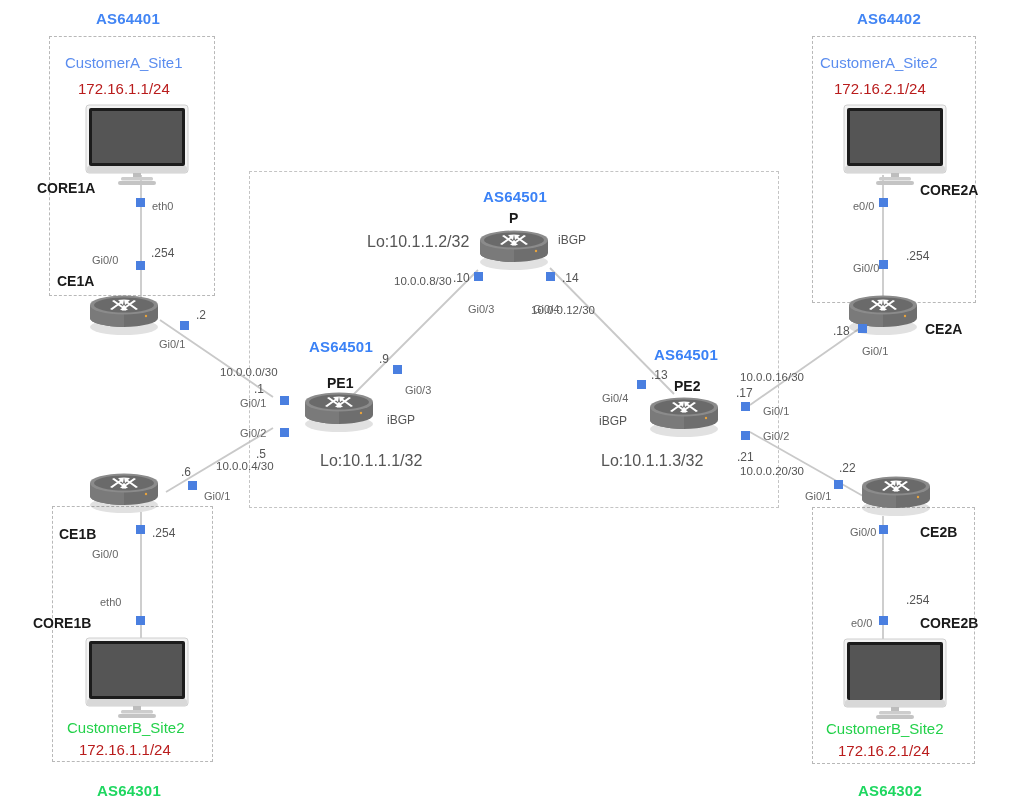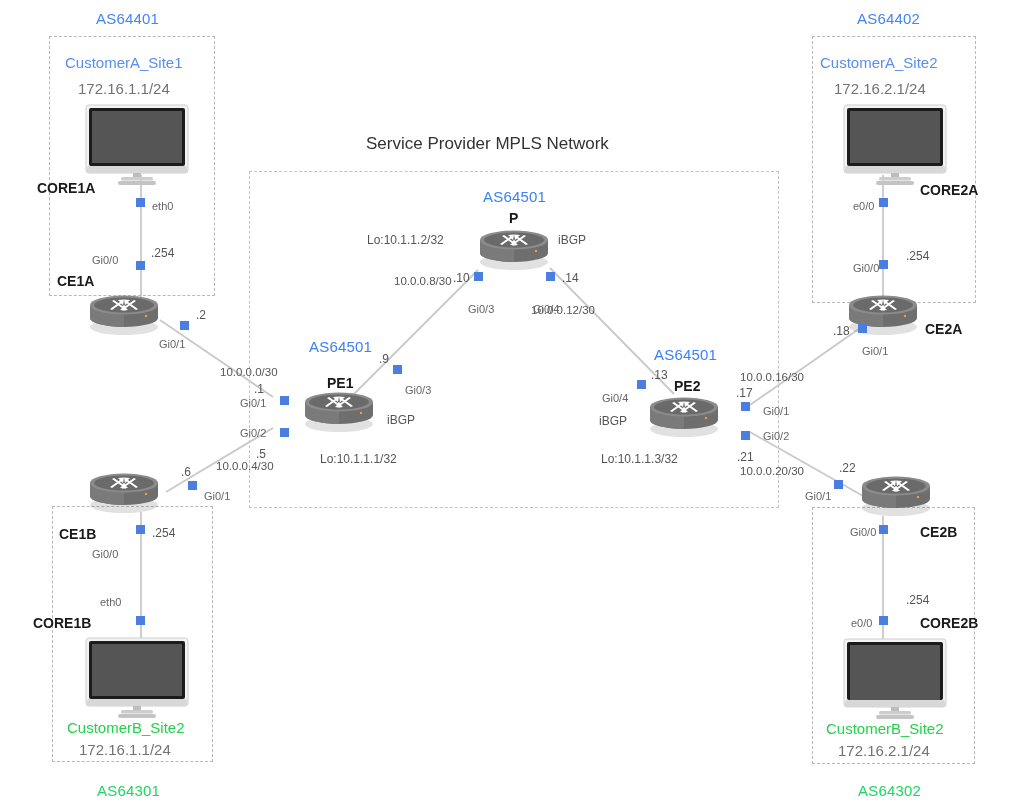--- a/index.html
+++ b/index.html
@@ -23,55 +23,55 @@
     width: 1024px; height: 811px;
     pointer-events: none;
   }
   .lbl {
     position: absolute;
     white-space: nowrap;
     line-height: 1;
   }
   .as-label {
     font-size: 15px;
-    font-weight: normal;
+    font-weight: bold;
     letter-spacing: 0.2px;
   }
   .as-blue { color: #4285f4; }
   .as-green { color: #1ed760; }
   .as-orange { color: #3b82f6; }
   .site-name {
     font-size: 15px;
     font-weight: normal;
   }
   .site-blue { color: #5b8def; }
   .site-green { color: #23d14a; }
   .site-ip {
     font-size: 15px;
-    color: #737373;
+    color: #b91c1c;
   }
   .dev-name {
     font-size: 14px;
     font-weight: bold;
     color: #1a1a1a;
   }
   .iface {
     font-size: 11px;
     color: #666666;
   }
   .ipnum {
     font-size: 12px;
     color: #555555;
   }
   .subnet {
     font-size: 11.5px;
     color: #555555;
   }
   .loopback {
-    font-size: 12px;
+    font-size: 16px;
     color: #555555;
     text-align: right;
   }
   .ibgp {
     font-size: 12px;
     color: #555555;
   }
   .mpls-title {
     font-size: 17px;
     color: #333333;
@@ -134,21 +134,20 @@
     </g>
   </svg>
 
   <div class="site-box" style="left:49px; top:36px; width:166px; height:260px;"></div>
   <div class="site-box" style="left:812px; top:36px; width:164px; height:267px;"></div>
   <div class="site-box" style="left:52px; top:506px; width:161px; height:256px;"></div>
   <div class="site-box" style="left:812px; top:507px; width:163px; height:257px;"></div>
 
   <div class="mpls-box" style="left:249px; top:171px; width:530px; height:337px;"></div>
 
-  <div class="lbl mpls-title" style="left:366px; top:135px;">Service Provider MPLS Network</div>
 
   <div class="lbl as-label as-blue" style="left:96px; top:11px;">AS64401</div>
   <div class="lbl as-label as-blue" style="left:857px; top:11px;">AS64402</div>
   <div class="lbl as-label as-green" style="left:97px; top:783px;">AS64301</div>
   <div class="lbl as-label as-green" style="left:858px; top:783px;">AS64302</div>
   <div class="lbl as-label as-orange" style="left:483px; top:189px;">AS64501</div>
   <div class="lbl as-label as-orange" style="left:309px; top:339px;">AS64501</div>
   <div class="lbl as-label as-orange" style="left:654px; top:347px;">AS64501</div>
 
   <div class="lbl site-name site-blue" style="left:65px; top:55px;">CustomerA_Site1</div>

